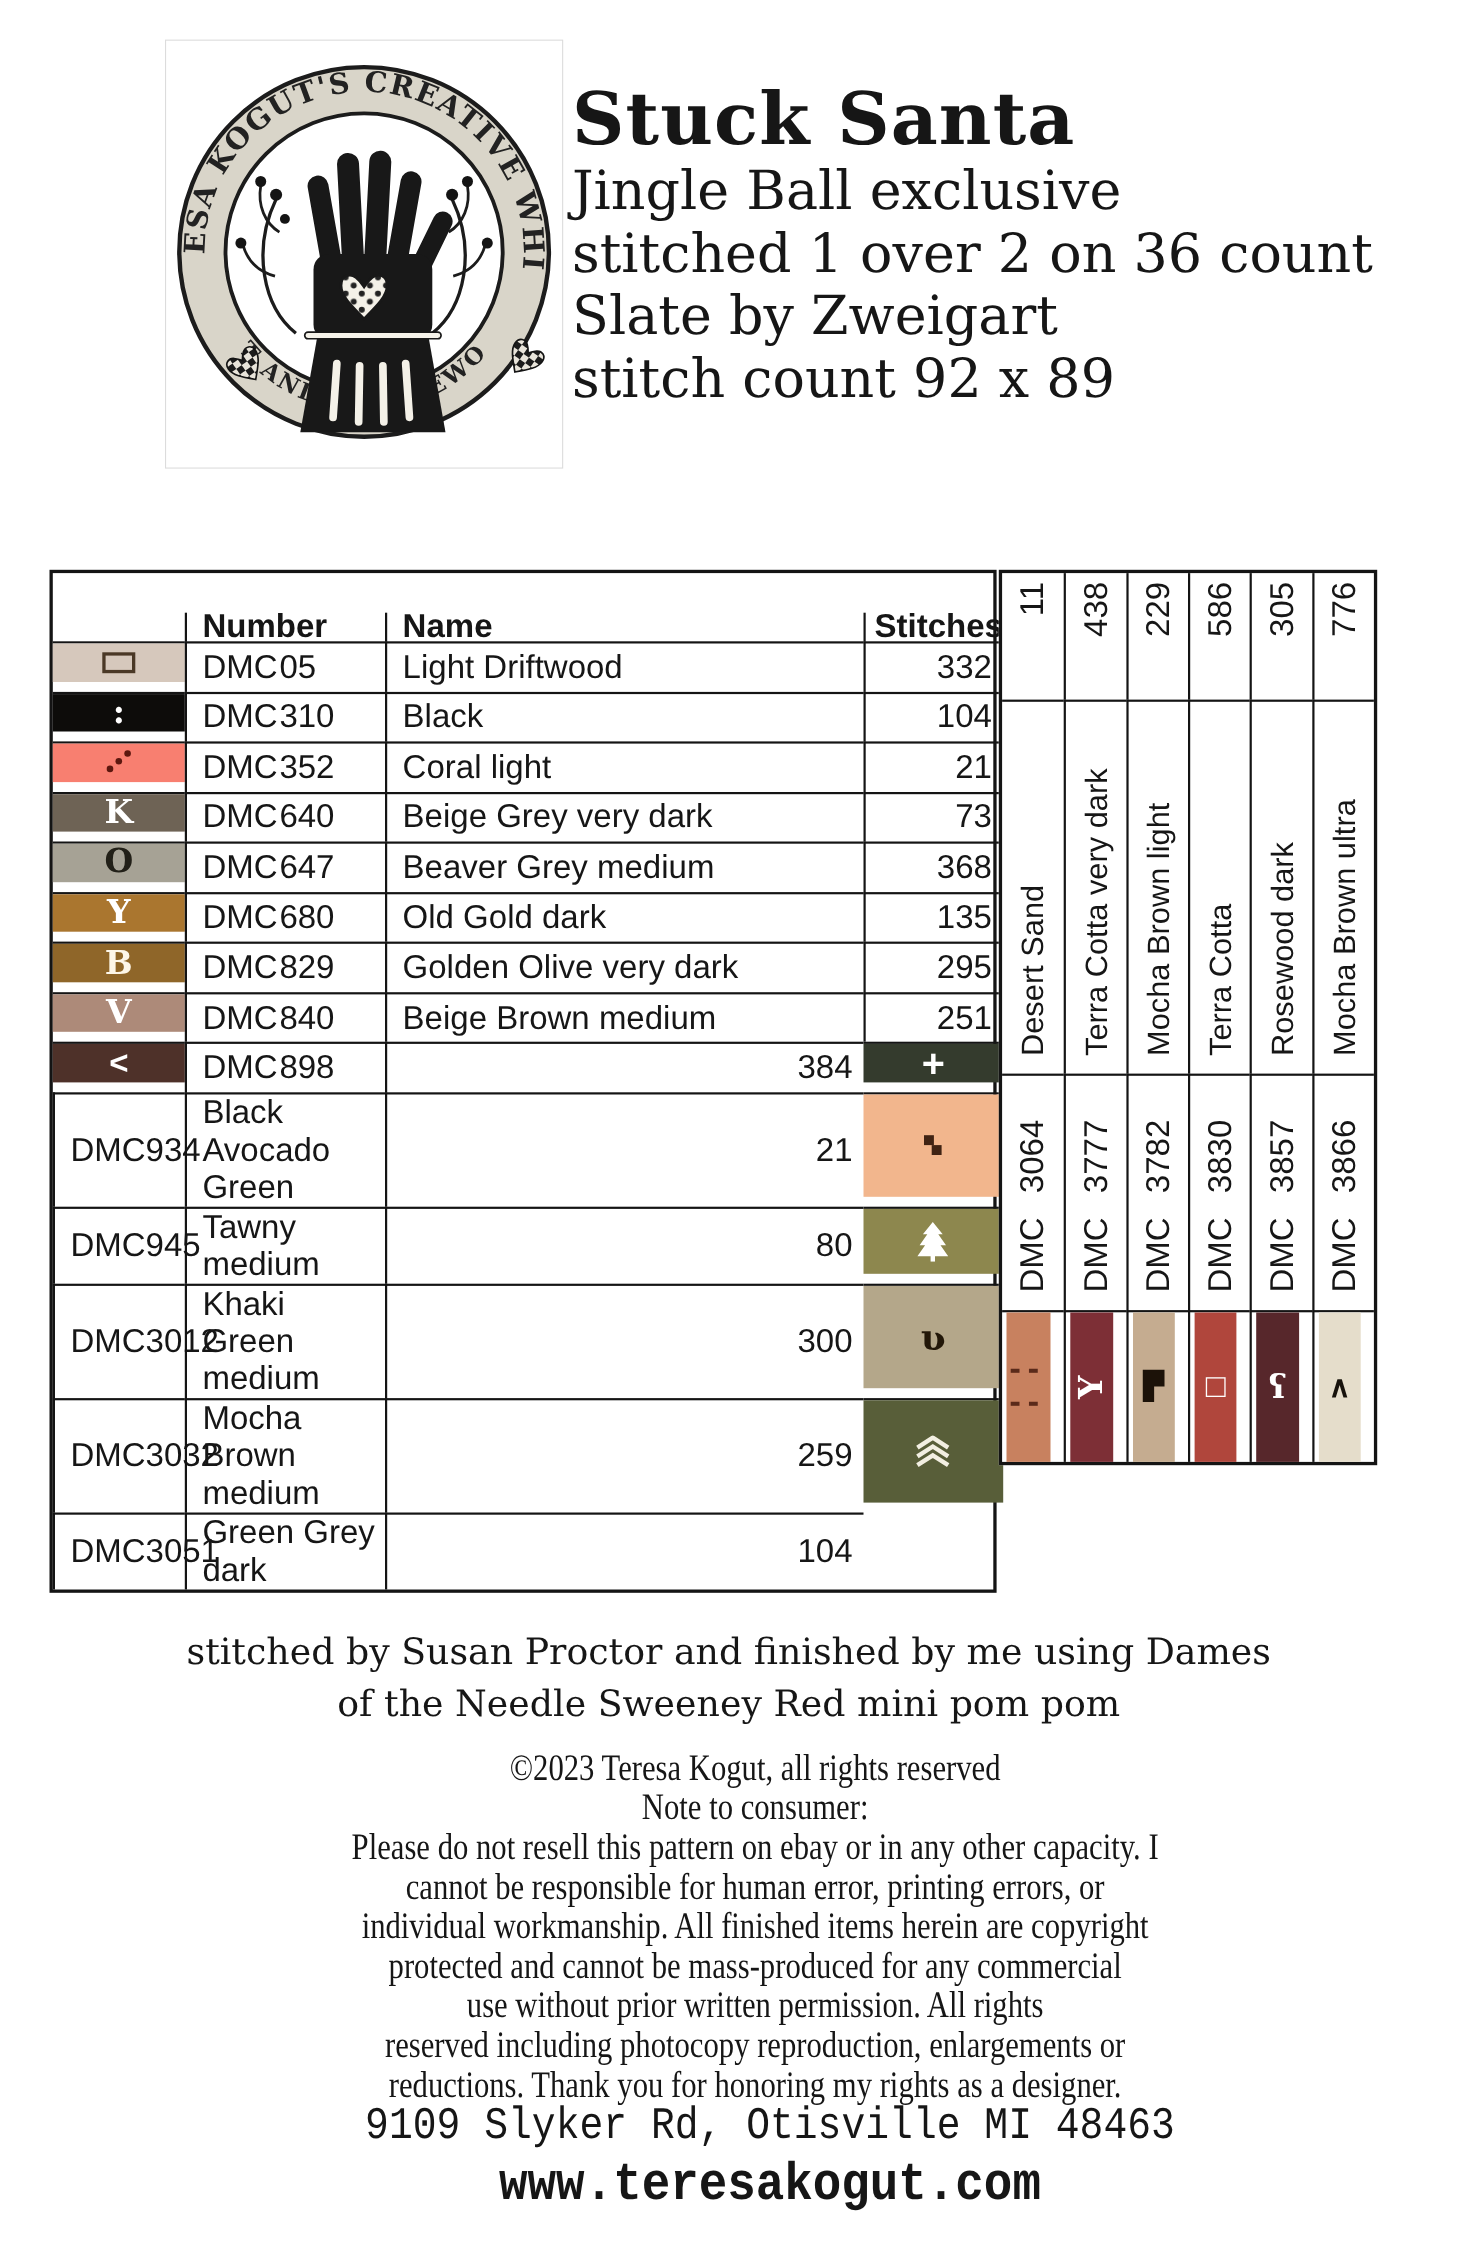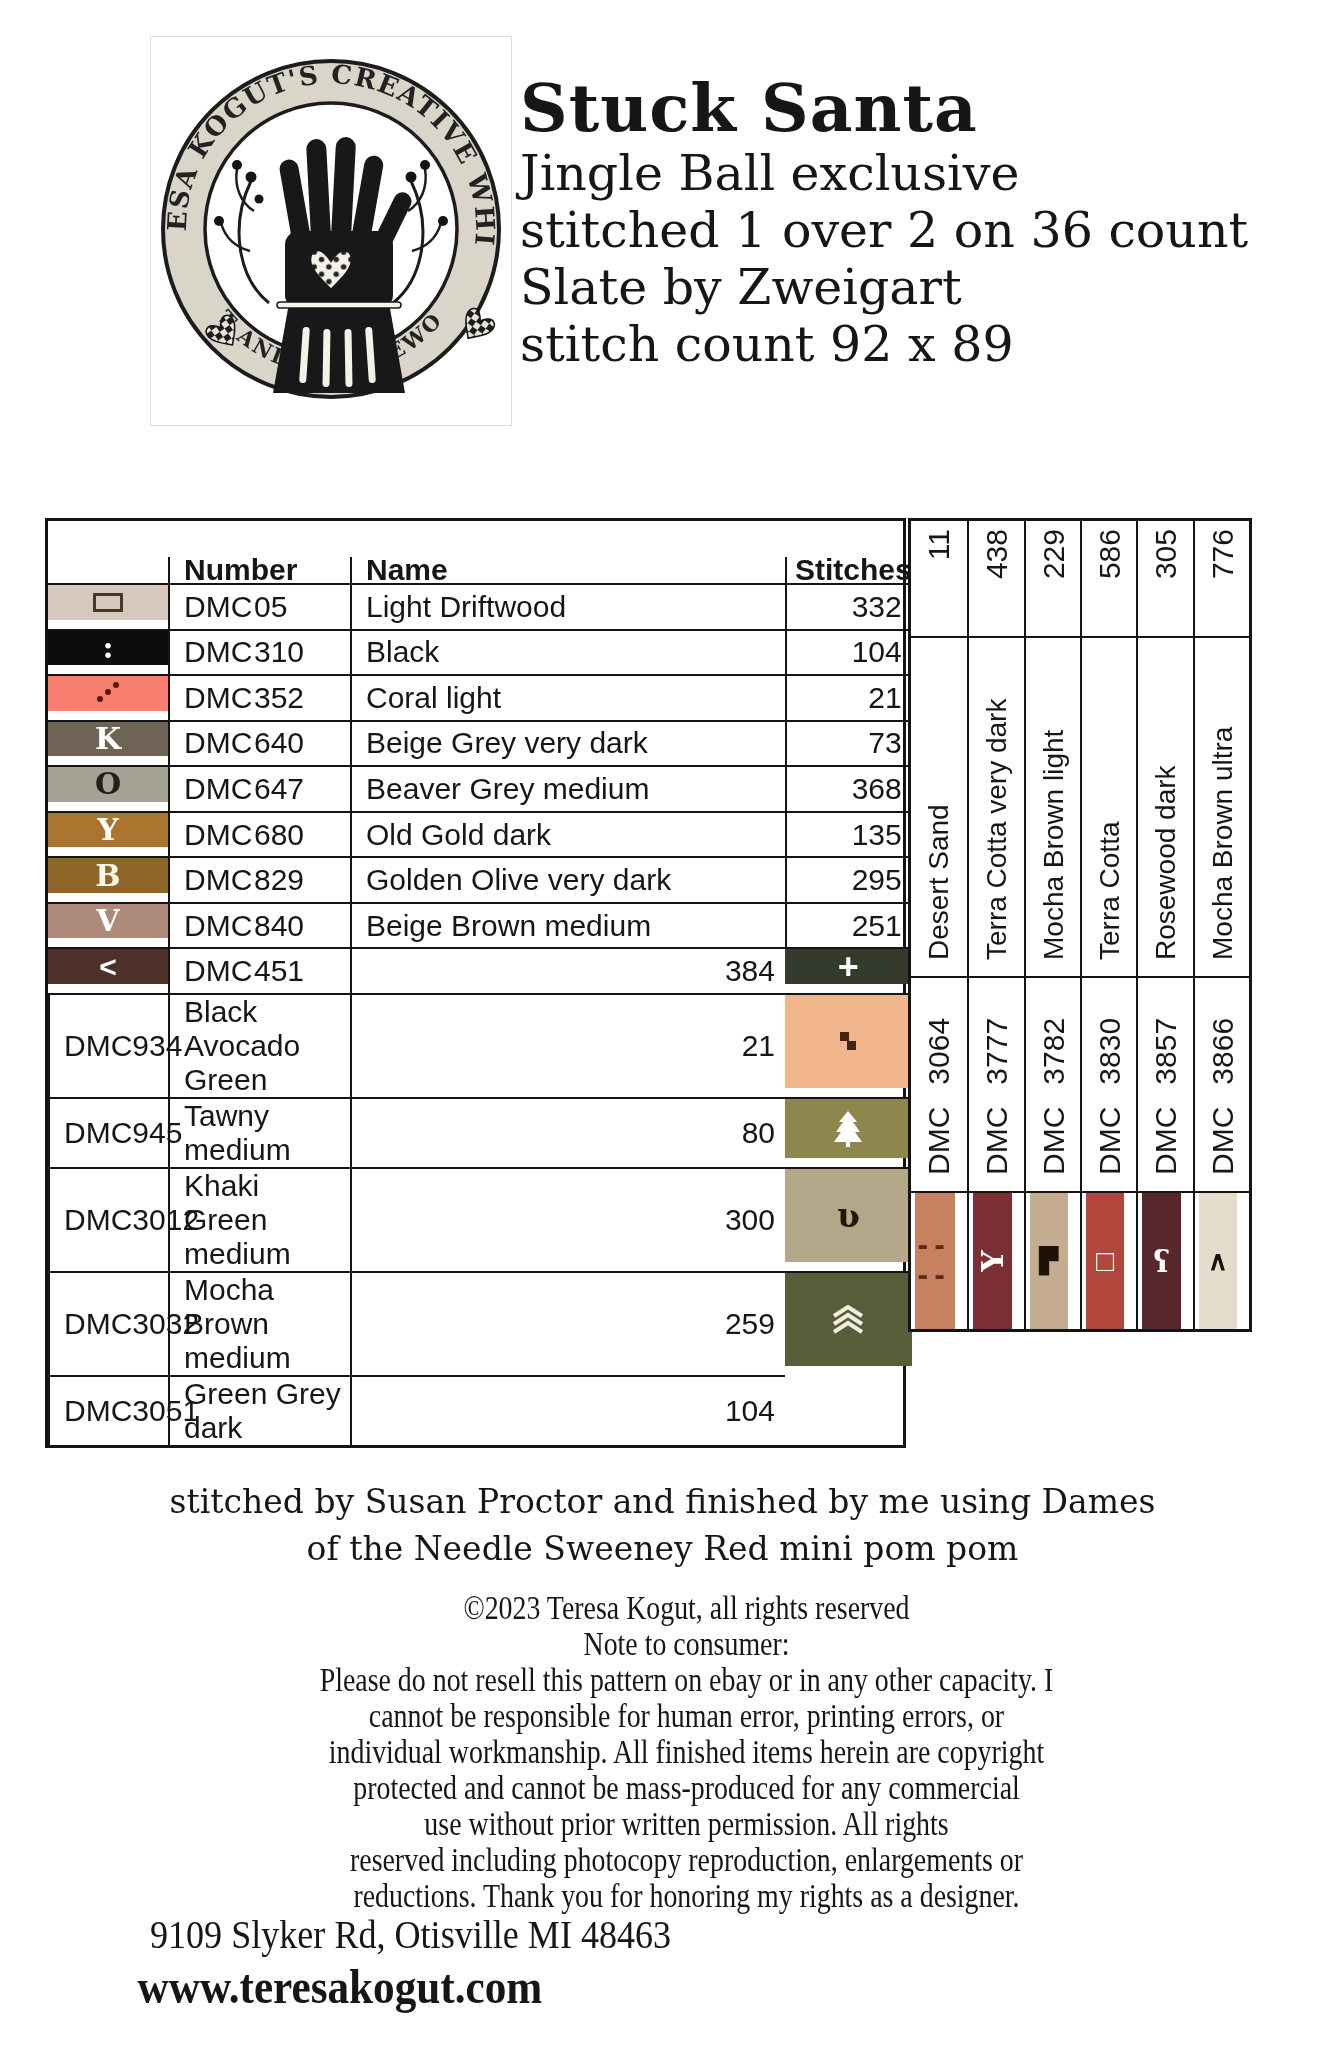--- a/index.html
+++ b/index.html
@@ -70,22 +70,22 @@
   .dashes{font-family:"DejaVu Sans Mono",monospace;font-weight:bold;font-size:26px;
           letter-spacing:1px;}
   .curl{position:relative;font-family:"DejaVu Serif",serif;font-weight:bold;font-size:30px;}
 
   
   .stitched-block{position:absolute;left:0;top:1478px;width:1325px;text-align:center;
                   font-family:"DejaVu Serif",serif;font-size:33px;line-height:47px;}
   .legal-block{position:absolute;left:0;top:1590px;width:1325px;text-align:center;
                font-family:"Liberation Serif",serif;font-size:34px;line-height:36px;padding-left:24px;}
   .legal-block div{transform:scaleX(0.82);transform-origin:50% 50%;white-space:nowrap;}
-  .addr-block{position:absolute;left:75px;top:1910px;width:1250px;text-align:left;
-              font-family:Liberation Serif, serif;}
+  .addr-block{position:absolute;left:75px;top:1910px;width:1250px;text-align:center;
+              font-family:Liberation Mono, monospace;}
   .addr-line{font-size:41px;line-height:48px;transform:scaleX(0.88);white-space:nowrap;}
   .site-line{font-size:48px;line-height:58px;font-weight:bold;transform:scaleX(0.9);
              white-space:nowrap;}
 </style>
 </head>
 <body>
 
 <div class="page">
 
   <div class="logo-box">
@@ -264,21 +264,21 @@
     <div class="c name-cell">Beige Brown medium</div>
     <div class="c st-cell">251</div>
 
     <div class="c fc">
       <span class="sw" style="background-color: rgb(78, 49, 41);">
         <span class="glyph sans" style="color: rgb(255, 255, 255);">&lt;</span>
       </span>
     </div>
     <div class="c num-cell">
         <span class="brand">DMC</span>
-        <span class="num">451</span>
+        <span class="num">898</span>
       </div>
     <div class="c st-cell">384</div>
 
     <div class="c fc">
       <span class="sw" style="background-color: rgb(52, 59, 45);">
         <span class="glyph sans" style="font-size: 36px; color: rgb(255, 255, 255);">+</span>
       </span>
     </div>
     <div class="c num-cell">
         <span class="brand">DMC</span>

